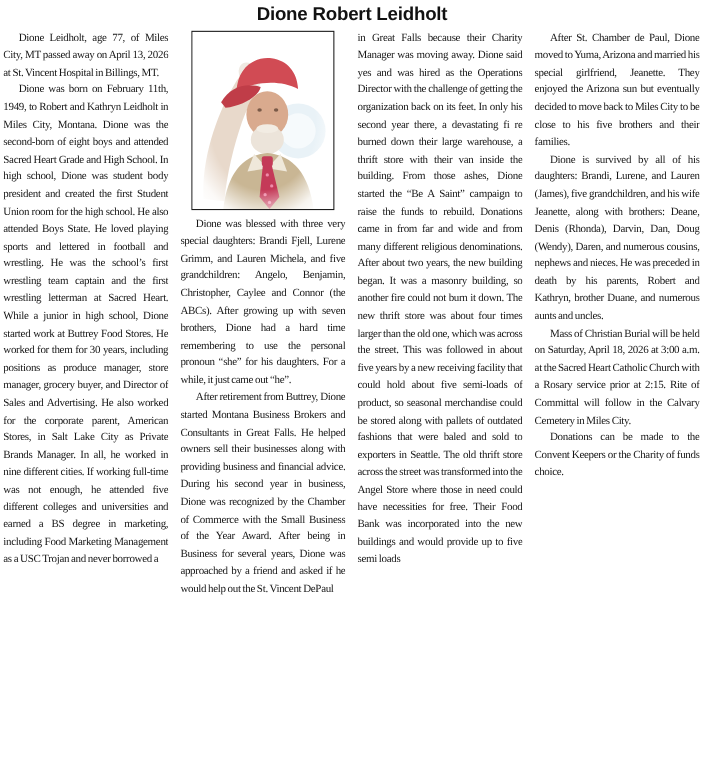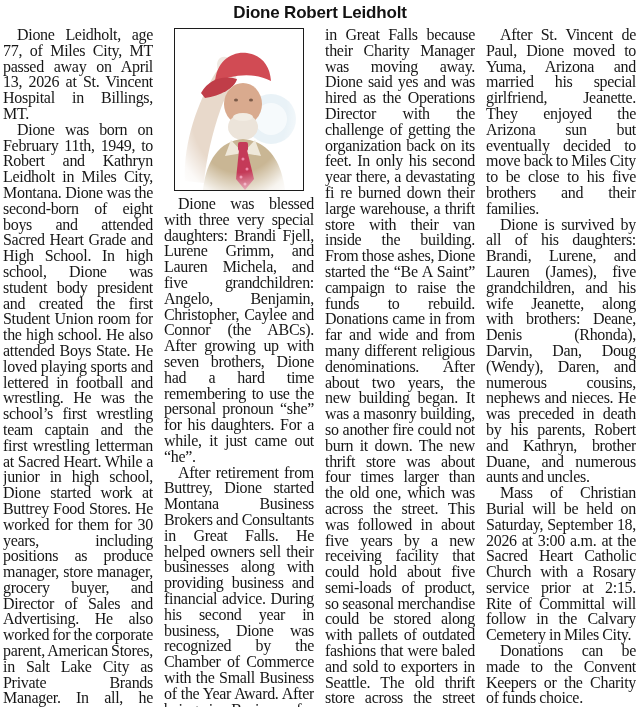--- a/index.html
+++ b/index.html
@@ -32,21 +32,21 @@
   .cols {
     display: flex;
     gap: 11px;
     padding: 3px 2px 0 3px;
   }
   .col {
     flex: 0 0 150px;
     width: 150px;
     height: 680px;
     overflow: hidden;
-    font-size: 16px;
+    font-size: 10px;
     line-height: 15.8px;
     text-align: justify;
     letter-spacing: -0.3px;
     word-spacing: -0.5px;
   }
   .col p {
     margin: 0;
   }
   .col p.indent {
     text-indent: 14px;
@@ -114,20 +114,20 @@
       </div>
       <p class="indent">Dione was blessed with three very special daughters: Brandi Fjell, Lurene Grimm, and Lauren Michela, and five grandchildren: Angelo, Benjamin, Christopher, Caylee and Connor (the ABCs). After growing up with seven brothers, Dione had a hard time remembering to use the personal pronoun “she” for his daughters. For a while, it just came out “he”.</p>
       <p class="indent">After retirement from Buttrey, Dione started Montana Business Brokers and Consultants in Great Falls. He helped owners sell their businesses along with providing business and financial advice. During his second year in business, Dione was recognized by the Chamber of Commerce with the Small Business of the Year Award. After being in Business for several years, Dione was approached by a friend and asked if he would help out the St. Vincent DePaul</p>
     </div>
 
     <div class="col">
       <p>in Great Falls because their Charity Manager was moving away. Dione said yes and was hired as the Operations Director with the challenge of getting the organization back on its feet. In only his second year there, a devastating fi re burned down their large warehouse, a thrift store with their van inside the building. From those ashes, Dione started the “Be A Saint” campaign to raise the funds to rebuild. Donations came in from far and wide and from many different religious denominations. After about two years, the new building began. It was a masonry building, so another fire could not burn it down. The new thrift store was about four times larger than the old one, which was across the street. This was followed in about five years by a new receiving facility that could hold about five semi-loads of product, so seasonal merchandise could be stored along with pallets of outdated fashions that were baled and sold to exporters in Seattle. The old thrift store across the street was transformed into the Angel Store where those in need could have necessities for free. Their Food Bank was incorporated into the new buildings and would provide up to five semi loads</p>
     </div>
 
     <div class="col">
-      <p class="indent">After St. Vincent de Paul, Dione moved to Yuma, Arizona and married his special girlfriend, Jeanette. They enjoyed the Arizona sun but eventually decided to move back to Miles City to be close to his five brothers and their families.</p>
+      <p class="indent">After St. Chamber de Paul, Dione moved to Yuma, Arizona and married his special girlfriend, Jeanette. They enjoyed the Arizona sun but eventually decided to move back to Miles City to be close to his five brothers and their families.</p>
       <p class="indent">Dione is survived by all of his daughters: Brandi, Lurene, and Lauren (James), five grandchildren, and his wife Jeanette, along with brothers: Deane, Denis (Rhonda), Darvin, Dan, Doug (Wendy), Daren, and numerous cousins, nephews and nieces. He was preceded in death by his parents, Robert and Kathryn, brother Duane, and numerous aunts and uncles.</p>
-      <p class="indent">Mass of Christian Burial will be held on Saturday, September 18, 2026 at 3:00 a.m. at the Sacred Heart Catholic Church with a Rosary service prior at 2:15.  Rite of Committal will follow in the Calvary Cemetery in Miles City.</p>
+      <p class="indent">Mass of Christian Burial will be held on Saturday, April 18, 2026 at 3:00 a.m. at the Sacred Heart Catholic Church with a Rosary service prior at 2:15.  Rite of Committal will follow in the Calvary Cemetery in Miles City.</p>
       <p class="indent">Donations can be made to the Convent Keepers or the Charity of funds choice.</p>
     </div>
 
   </div>
 </div>
 
 </body></html>

